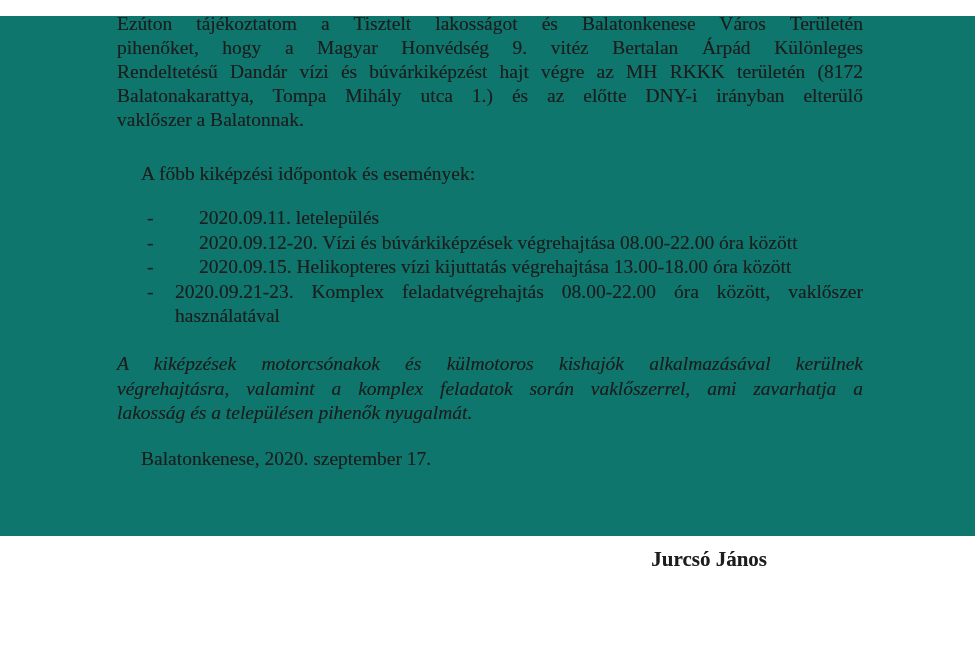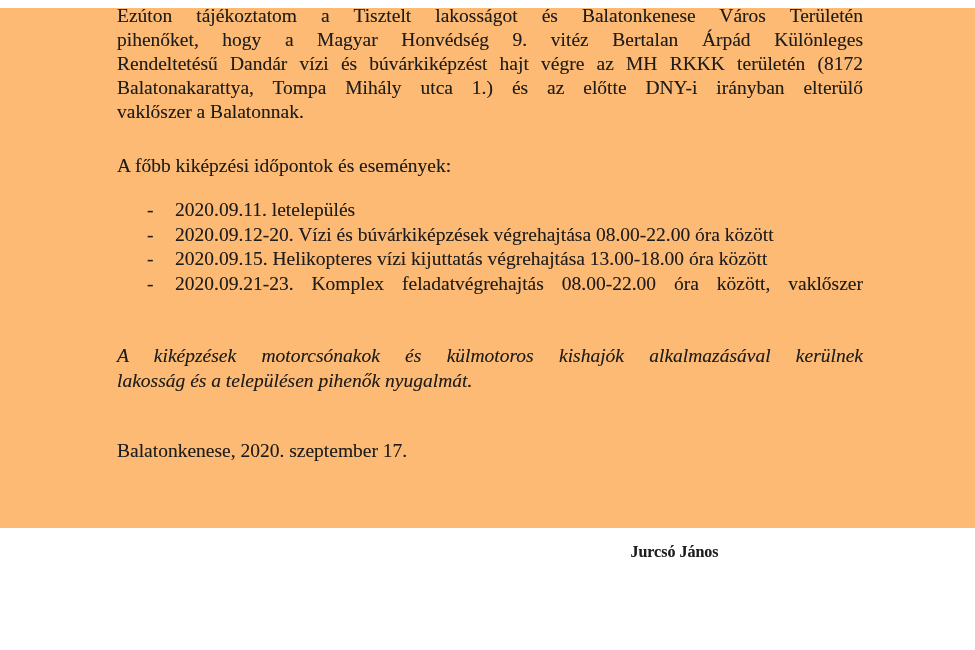--- a/index.html
+++ b/index.html
@@ -10,42 +10,43 @@
     width: 975px;
     height: 650px;
     background: #ffffff;
     overflow: hidden;
     position: relative;
     font-family: "Liberation Serif", "DejaVu Serif", serif;
     color: #1d1d1d;
   }
   .page {
     position: absolute;
-    left: 0; top: 8px;
+    left: 0; top: 16px;
     width: 975px;
     height: 520px;
-    background: #fdba74;
+    background: #0f766e;
   }
   .block {
     position: absolute;
     left: 117px;
     width: 746px;
     font-size: 19.5px;
     line-height: 24px;
     text-shadow: 0 0 0.5px rgba(0,0,0,0.35);
   }
   .line {
     display: block;
   }
   .just {
     text-align: justify;
     text-align-last: justify;
   }
   .nowrap {
     white-space: nowrap;
+    margin-left: 24px;
   }
   .list-block {
     line-height: 24.5px;
   }
   .schedule-item {
     position: relative;
     padding-left: 58px;
   }
   .marker {
     position: absolute;
@@ -54,22 +55,22 @@
   }
   .closing-block {
     line-height: 24.5px;
     font-style: italic;
   }
   .signature {
     position: absolute;
     left: 582px;
     top: 531px;
     width: 185px;
-    text-align: center;
-    font-size: 16px;
+    text-align: right;
+    font-size: 21px;
     line-height: 25px;
     text-shadow: 0 0 0.5px rgba(0,0,0,0.35);
   }
   .sig-name {
     font-weight: bold;
   }
 </style>
 </head>
 <body>
 
@@ -94,25 +95,27 @@
       <span class="marker">-</span>
       <span class="line nowrap">2020.09.12-20. Vízi és búvárkiképzések végrehajtása 08.00-22.00 óra között</span>
     </div>
     <div class="schedule-item">
       <span class="marker">-</span>
       <span class="line nowrap">2020.09.15. Helikopteres vízi kijuttatás végrehajtása 13.00-18.00 óra között</span>
     </div>
     <div class="schedule-item">
       <span class="marker">-</span>
       <span class="line just">2020.09.21-23. Komplex feladatvégrehajtás 08.00-22.00 óra között, vaklőszer</span>
+      <span class="line">használatával</span>
     </div>
   </div>
 
   <div class="block closing-block" style="top: 336px;">
     <span class="line just">A kiképzések motorcsónakok és külmotoros kishajók alkalmazásával kerülnek</span>
+    <span class="line just">végrehajtásra, valamint a komplex feladatok során vaklőszerrel, ami zavarhatja a</span>
     <span class="line">lakosság és a településen pihenők nyugalmát.</span>
   </div>
 
   <div class="block nowrap" style="top: 431px;">Balatonkenese, 2020. szeptember 17.</div>
 
   <div class="signature">
     <div class="sig-name">Jurcsó János</div>
   </div>
 
 </div>

